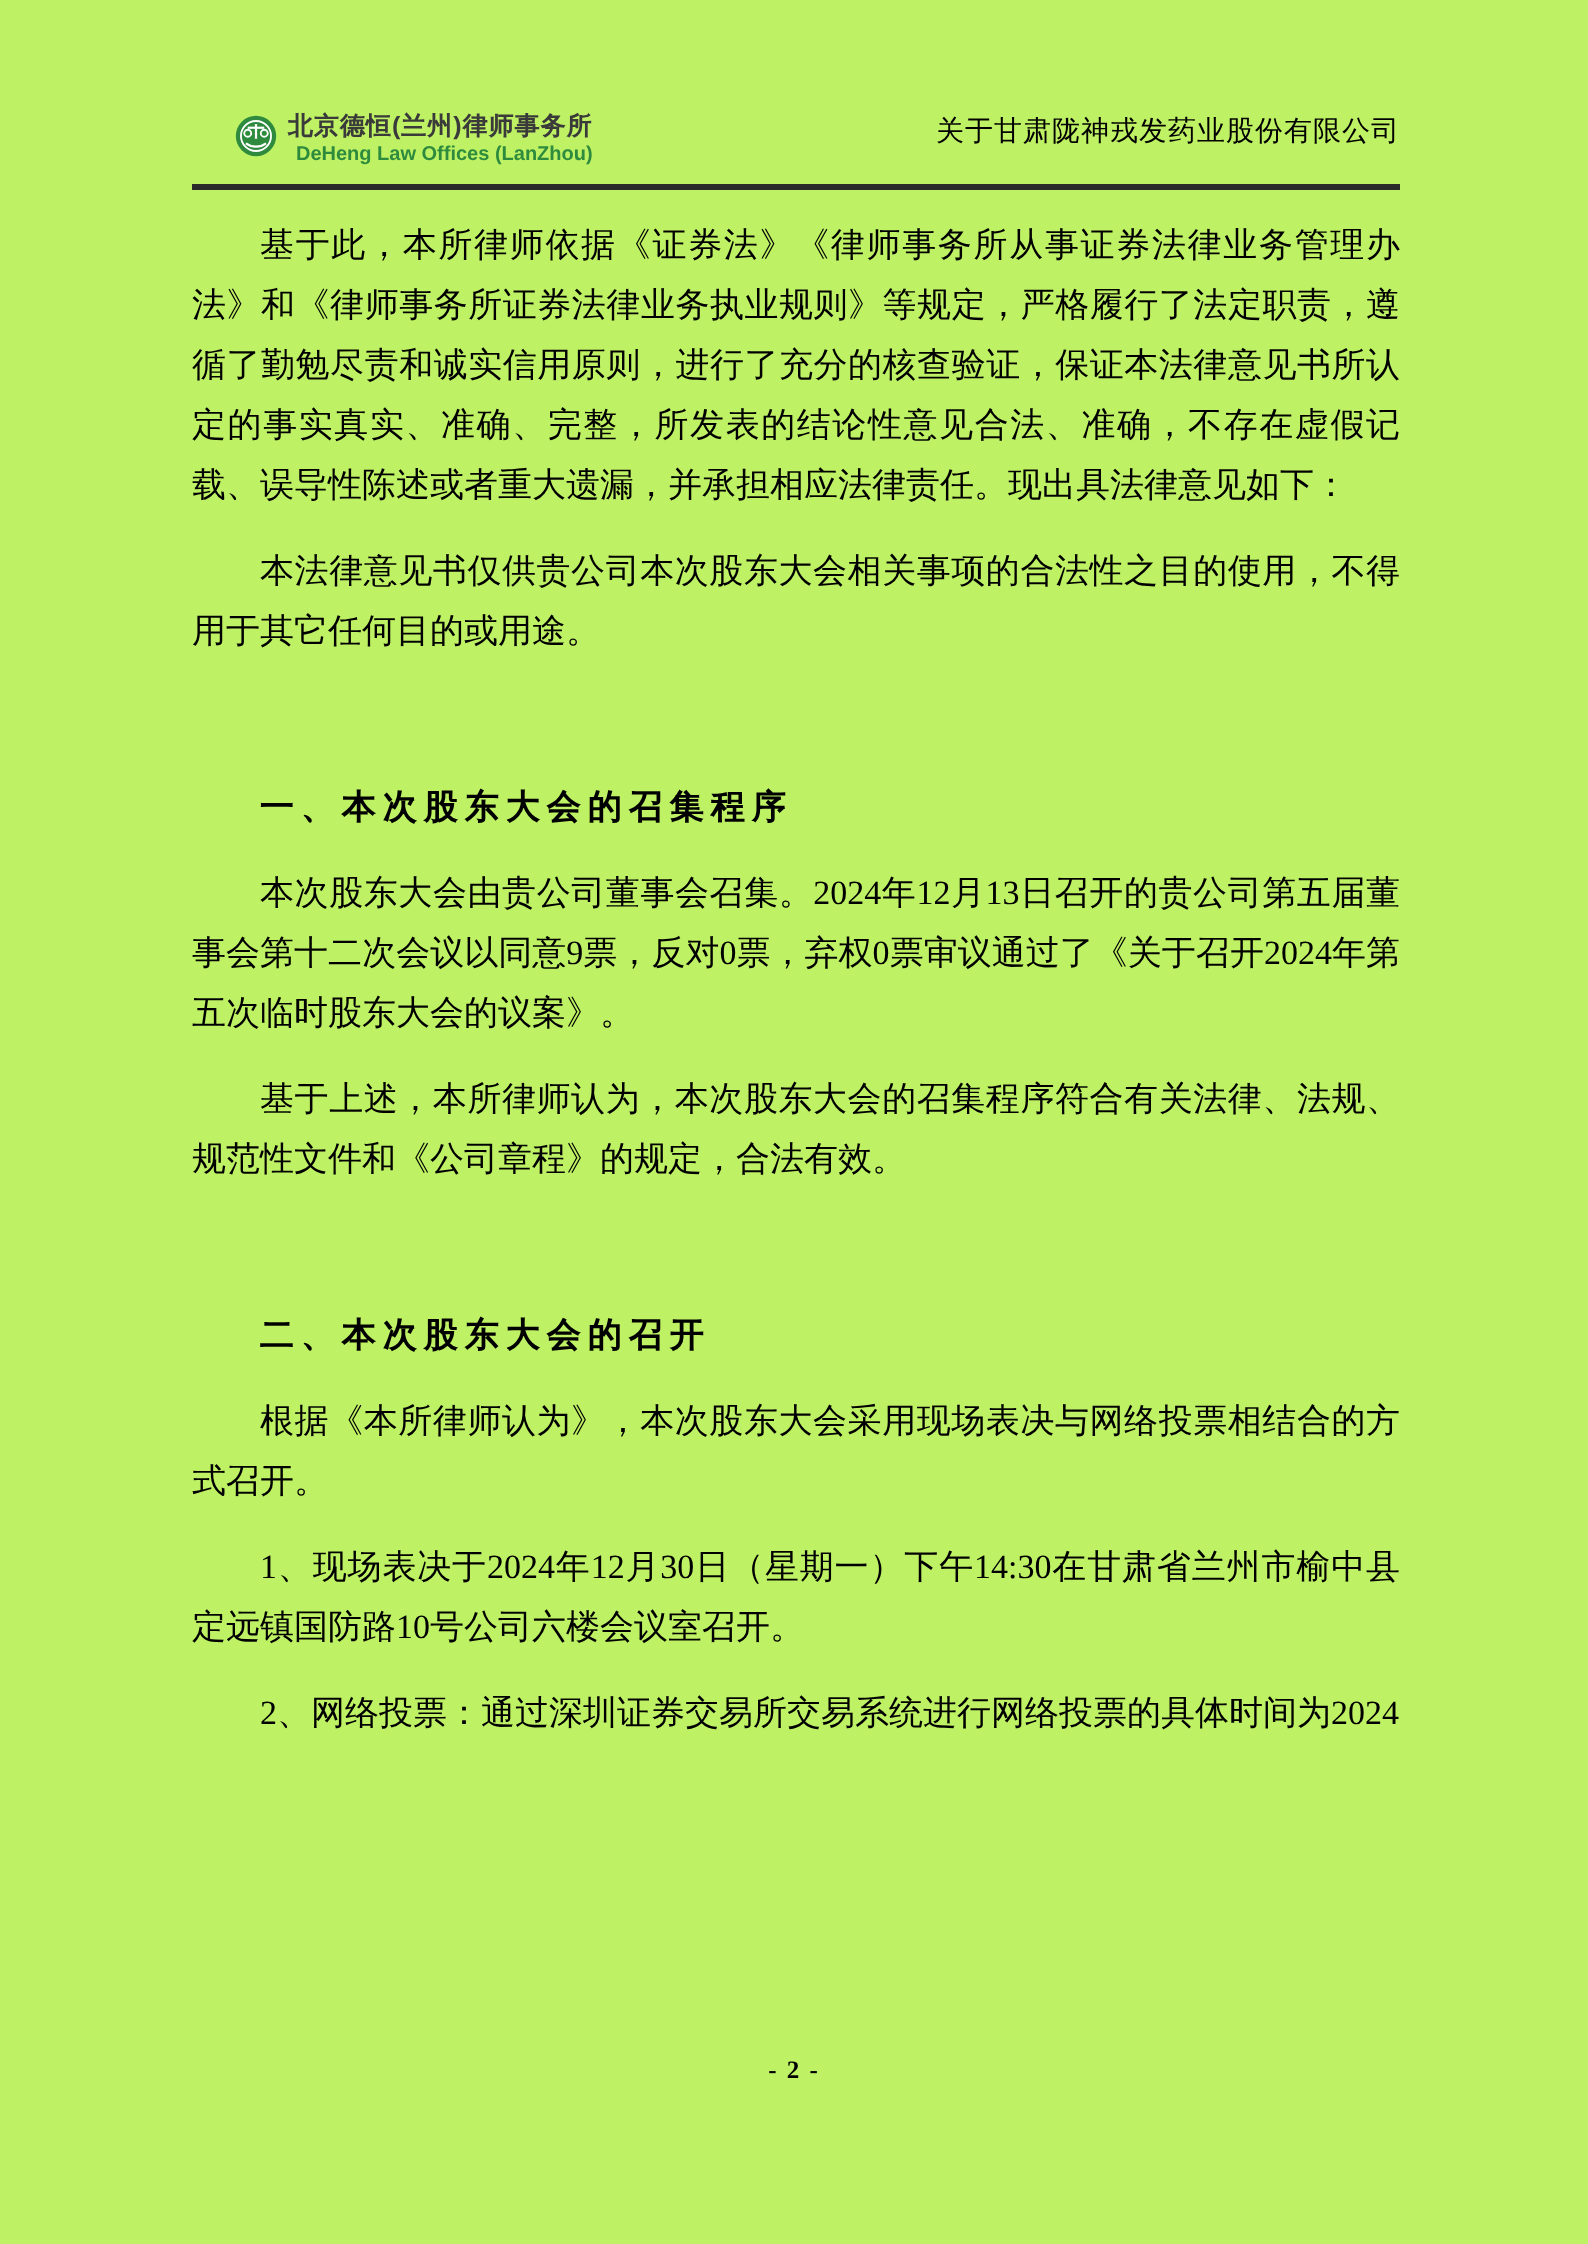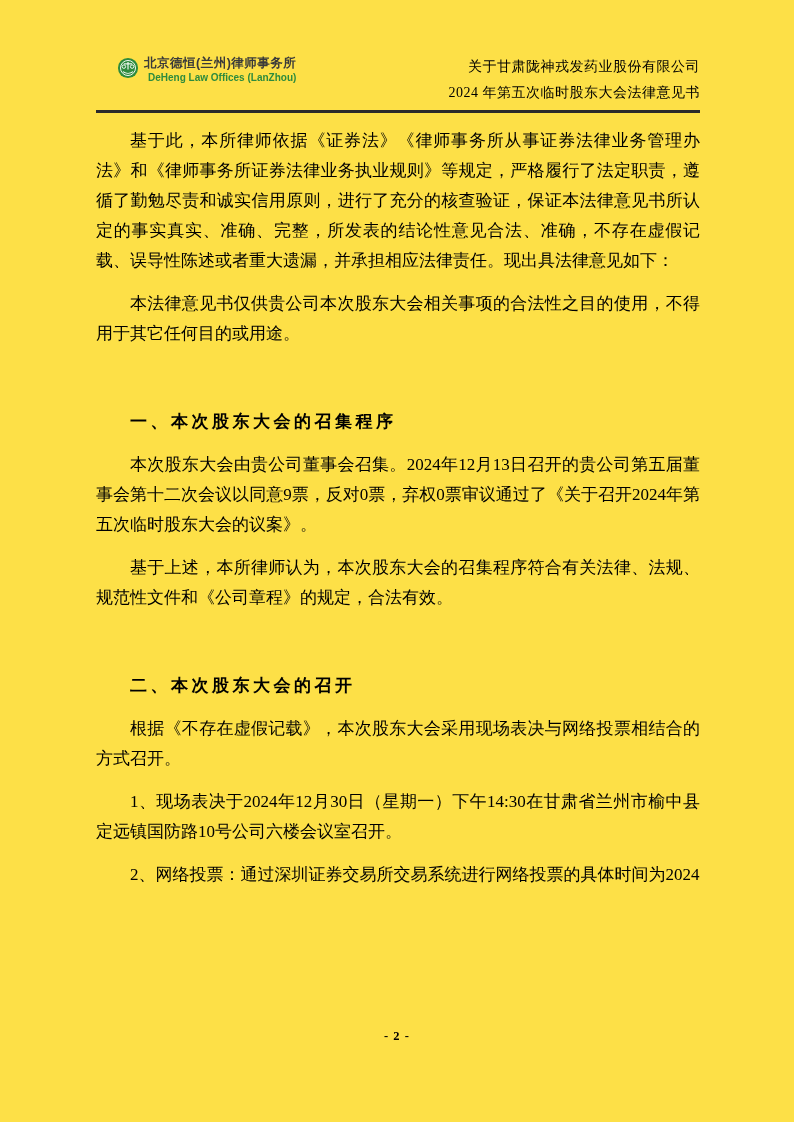--- a/index.html
+++ b/index.html
@@ -1,20 +1,20 @@
 <!DOCTYPE html>
 <html lang="zh"><head>
 <meta charset="utf-8">
 <style>
   html,body{margin:0;padding:0;background:#888;}
   .page{
     position:relative;
     width:794px;height:1122px;
     margin:0 auto;
-    background:#fde047;
+    background:#bef264;
     box-sizing:border-box;
     padding:0 94px 0 96px;
     font-family:"Liberation Serif","DejaVu Serif",serif;
     color:#000;
     overflow:hidden;
   }
   
   .doc-header{
     display:flex;
     justify-content:space-between;
@@ -95,32 +95,31 @@
           <path d="M6.5 16c3.2 2.4 7.8 2.4 11 0" stroke="#ffffff" stroke-width="1.2" fill="none"></path>
         </svg>
       </span>
       <div class="logo-text">
         <span class="logo-cn">北京德恒(兰州)律师事务所</span>
         <span class="logo-en">DeHeng Law Offices (LanZhou)</span>
       </div>
     </div>
     <div class="doc-titles">
       <div class="doc-title-line">关于甘肃陇神戎发药业股份有限公司</div>
-      <div class="doc-title-line">2024 年第五次临时股东大会法律意见书</div>
     </div>
   </div>
 
   <div class="doc-body">
     <p class="para">基于此，本所律师依据《证券法》《律师事务所从事证券法律业务管理办法》和《律师事务所证券法律业务执业规则》等规定，严格履行了法定职责，遵循了勤勉尽责和诚实信用原则，进行了充分的核查验证，保证本法律意见书所认定的事实真实、准确、完整，所发表的结论性意见合法、准确，不存在虚假记载、误导性陈述或者重大遗漏，并承担相应法律责任。现出具法律意见如下：</p>
     <p class="para">本法律意见书仅供贵公司本次股东大会相关事项的合法性之目的使用，不得用于其它任何目的或用途。</p>
     <p class="heading">一、本次股东大会的召集程序</p>
     <p class="para">本次股东大会由贵公司董事会召集。2024年12月13日召开的贵公司第五届董事会第十二次会议以同意9票，反对0票，弃权0票审议通过了《关于召开2024年第五次临时股东大会的议案》。</p>
     <p class="para">基于上述，本所律师认为，本次股东大会的召集程序符合有关法律、法规、规范性文件和《公司章程》的规定，合法有效。</p>
     <p class="heading">二、本次股东大会的召开</p>
-    <p class="para">根据《不存在虚假记载》，本次股东大会采用现场表决与网络投票相结合的方式召开。</p>
+    <p class="para">根据《本所律师认为》，本次股东大会采用现场表决与网络投票相结合的方式召开。</p>
     <p class="para">1、现场表决于2024年12月30日（星期一）下午14:30在甘肃省兰州市榆中县定远镇国防路10号公司六楼会议室召开。</p>
     <p class="para">2、网络投票：通过深圳证券交易所交易系统进行网络投票的具体时间为2024</p>
   </div>
 
   <div class="doc-footer">
     <span class="page-number">- 2 -</span>
   </div>
 
 </div>
 

